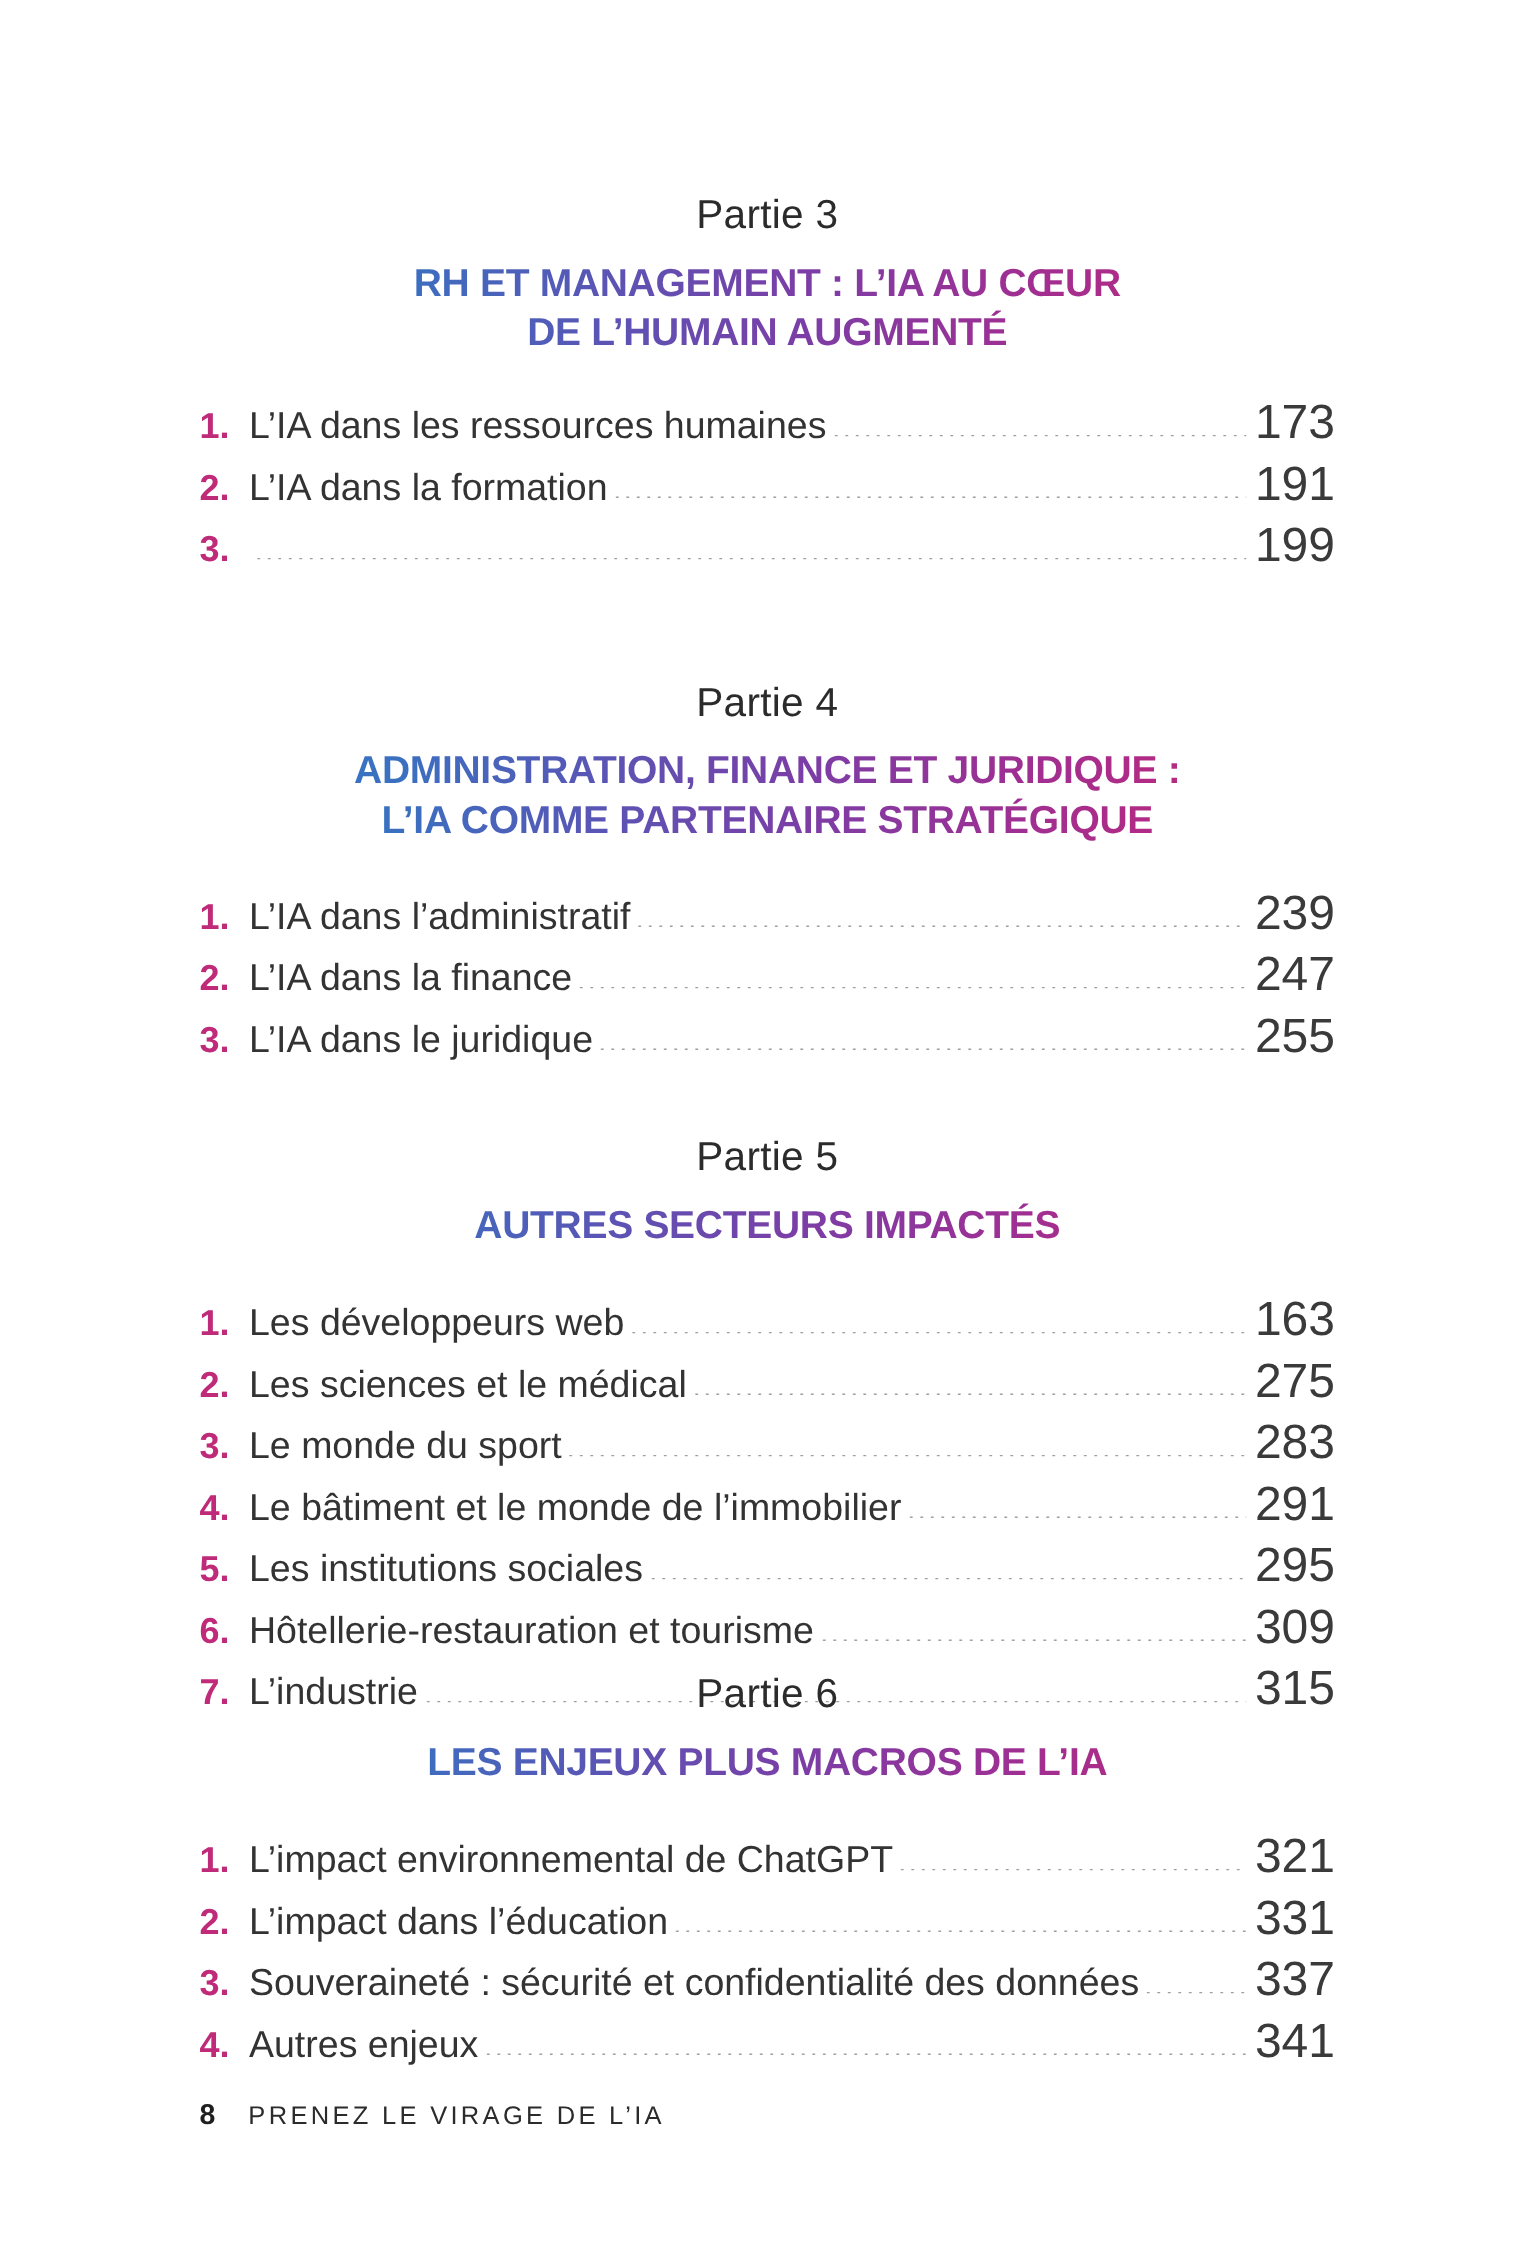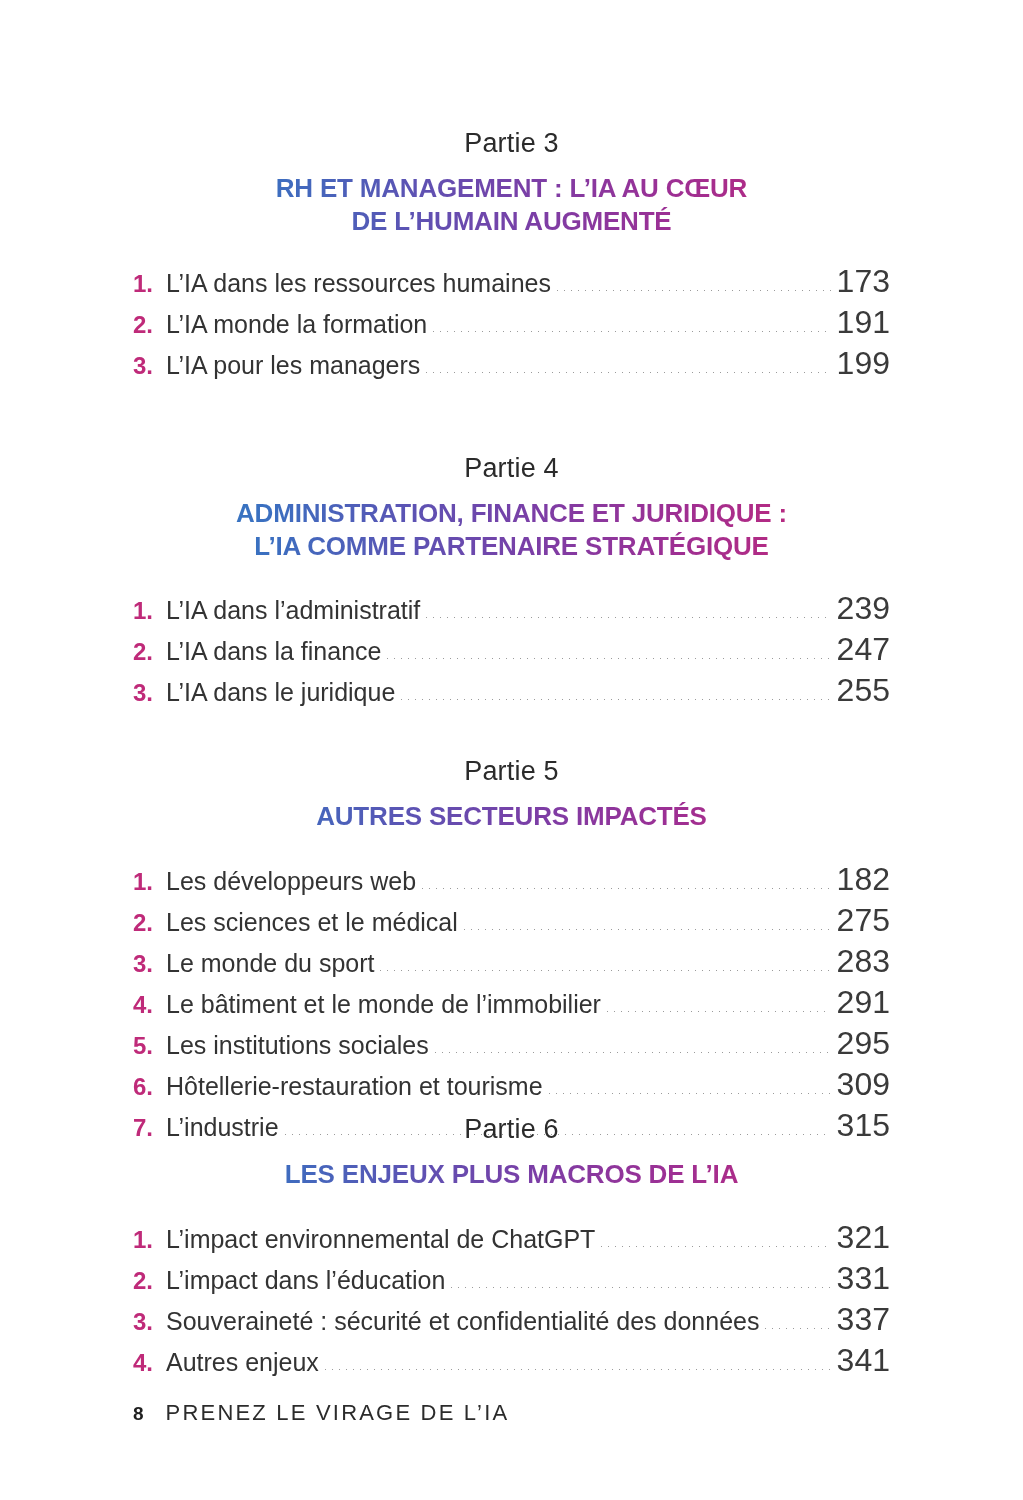--- a/index.html
+++ b/index.html
@@ -149,21 +149,21 @@
   }
 
   .footer-pagenum {
     font-size: 19px;
     font-weight: 700;
     color: #1f1f1f;
     margin-right: 22px;
   }
 
   .footer-title {
-    font-size: 22px;
+    font-size: 17px;
     font-weight: 400;
     letter-spacing: 2.2px;
     color: #2b2b2b;
     text-transform: uppercase;
     text-align: center;
   }
 </style>
 </head>
 <body>
 
@@ -177,27 +177,26 @@
 DE L’HUMAIN AUGMENTÉ</div>
         <ul class="entry-list" style="margin-top: 24px;">
           <li class="entry">
             <span class="entry-num">1.</span>
             <span class="entry-text">L’IA dans les ressources humaines</span>
             <span class="entry-leader"></span>
             <span class="entry-page">173</span>
           </li>
           <li class="entry">
             <span class="entry-num">2.</span>
-            <span class="entry-text">L’IA monde la formation</span>
+            <span class="entry-text">L’IA dans la formation</span>
             <span class="entry-leader"></span>
             <span class="entry-page">191</span>
           </li>
           <li class="entry">
             <span class="entry-num">3.</span>
-            <span class="entry-text">L’IA pour les managers</span>
             <span class="entry-leader"></span>
             <span class="entry-page">199</span>
           </li>
         </ul>
       </div>
       <div class="part-block" style="position: absolute; left: 0px; width: 757px; top: 424px; margin-top: 29px;">
         <div class="part-label">Partie 4</div>
         <div class="part-title">ADMINISTRATION, FINANCE ET JURIDIQUE :
 L’IA COMME PARTENAIRE STRATÉGIQUE</div>
         <ul class="entry-list" style="margin-top: 26px;">
@@ -222,21 +221,21 @@
         </ul>
       </div>
       <div class="part-block" style="position: absolute; left: 0px; width: 757px; top: 756px;">
         <div class="part-label">Partie 5</div>
         <div class="part-title">AUTRES SECTEURS IMPACTÉS</div>
         <ul class="entry-list" style="margin-top: 26px;">
           <li class="entry">
             <span class="entry-num">1.</span>
             <span class="entry-text">Les développeurs web</span>
             <span class="entry-leader"></span>
-            <span class="entry-page">182</span>
+            <span class="entry-page">163</span>
           </li>
           <li class="entry">
             <span class="entry-num">2.</span>
             <span class="entry-text">Les sciences et le médical</span>
             <span class="entry-leader"></span>
             <span class="entry-page">275</span>
           </li>
           <li class="entry">
             <span class="entry-num">3.</span>
             <span class="entry-text">Le monde du sport</span>

